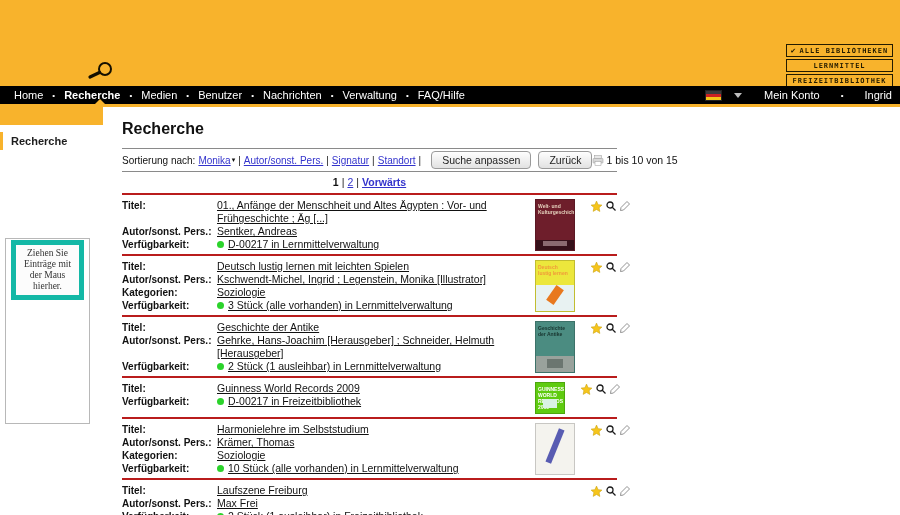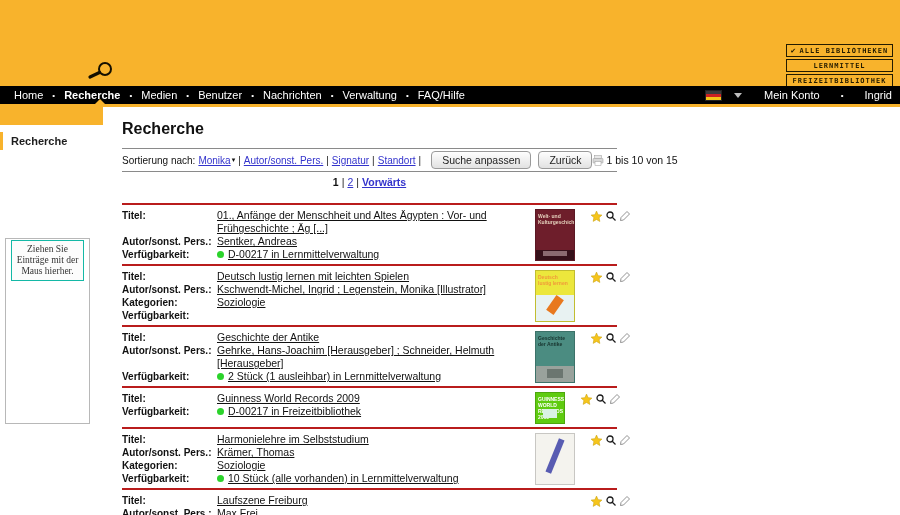--- a/index.html
+++ b/index.html
@@ -35,21 +35,21 @@
   
   .body-row { display:flex; height:411px; }
   .sidebar { width:103px; background:#fff; flex-shrink:0; }
   .sidebar-top { height:21px; background:#f8b32c; }
   .side-item { margin-top:7px; border-left:3px solid #f8b32c; padding:3px 0 3px 8px;
                font-size:11px; font-weight:bold; color:#1d1d1d; cursor:pointer; }
   .clipboard { margin:88px 0 0 5px; width:85px; min-height:186px;
                border:1px solid #b8b8b8; background:#fff; }
   .clipboard-title { font-size:10.5px; font-weight:bold; letter-spacing:.5px;
                      text-align:center; padding:6px 0 5px; color:#111; }
-  .clipboard-hint { margin:1px 5px; border:1px solid #14b8a6; background:#fcfcfc;
+  .clipboard-hint { margin:1px 5px; border:5px solid #14b8a6; background:#fcfcfc;
                     font-family:"Liberation Serif", serif; font-size:9.5px; line-height:11px;
                     text-align:center; padding:3px 1px; color:#333; }
 
   .main { flex:1; border-top:3px solid #f8b32c; padding:13px 0 0 19px; }
   .content { width:495px; }
   .page-title { font-size:16px; font-weight:bold; color:#111; margin-bottom:10px; }
 
   
   .sortbar { border-top:1px solid #8a8a8a; border-bottom:1px solid #8a8a8a;
              display:flex; align-items:center; font-size:10px; padding:2px 0; height:24px; }
@@ -57,21 +57,21 @@
   .slink { color:#3333cc; text-decoration:underline; cursor:pointer; white-space:nowrap; }
   .sort-arrow { font-size:7px; color:#111; margin-left:1px; }
   .sep { margin:0 3px; color:#222; }
   .btn { font-family:inherit; font-size:10.5px; padding:1px 10px; margin-left:7px; height:18px;
          border:1px solid #9a9a9a; border-radius:4px; color:#222;
          background:linear-gradient(#fefefe,#e2e2e2); cursor:pointer; white-space:nowrap; }
   .count { display:flex; align-items:center; gap:2px; margin-left:auto; font-size:10.5px;
            color:#111; white-space:nowrap; }
 
   
-  .pagination { text-align:center; font-size:10.5px; padding:4px 0 15px; color:#222; }
+  .pagination { text-align:center; font-size:10.5px; padding:4px 0 5px; color:#222; }
   .pg-cur { font-weight:bold; color:#111; }
   .pg-link { color:#3333cc; text-decoration:underline; cursor:pointer; }
   .pg-next { font-weight:bold; }
 
   
   .entry { display:flex; border-top:2px solid #b91c1c; padding:4px 0 3px; }
   .fields { width:405px; flex-shrink:0; }
   .frow { display:flex; font-size:10.5px; line-height:13px; color:#111; }
   .flabel { width:95px; flex-shrink:0; font-size:10px; font-weight:bold; white-space:nowrap; }
   .fvalue { flex:1;text-decoration:underline; }
@@ -235,20 +235,21 @@
               <div class="frow">
                 <div class="flabel">Autor/sonst. Pers.:</div>
                 <div class="fvalue">Kschwendt-Michel, Ingrid ; Legenstein, Monika [Illustrator]</div>
               </div>
               <div class="frow">
                 <div class="flabel">Kategorien:</div>
                 <div class="fvalue">Soziologie</div>
               </div>
               <div class="frow">
                 <div class="flabel">Verfügbarkeit:</div>
+                <div class="fvalue"><span class="dot" style="background: rgb(43, 211, 43);"></span>3 Stück (alle vorhanden) in Lernmittelverwaltung</div>
               </div>
             </div>
     <div class="cover" style="background: rgb(236, 231, 60);">
       <div class="cover-text" style="color: rgb(240, 154, 58);">Deutsch lustig lernen</div>
       <div class="cover-lower" style="background: rgb(232, 242, 242); height: 52%;"></div>
       <div class="cover-accent" style="background: rgb(232, 120, 30); width: 9px; height: 18px; bottom: 7px; transform: translateX(-50%) rotate(35deg);"></div>
     </div>
     <div class="actions">
       <span class="icon">
         <svg width="13" height="13" viewBox="0 0 24 24">

